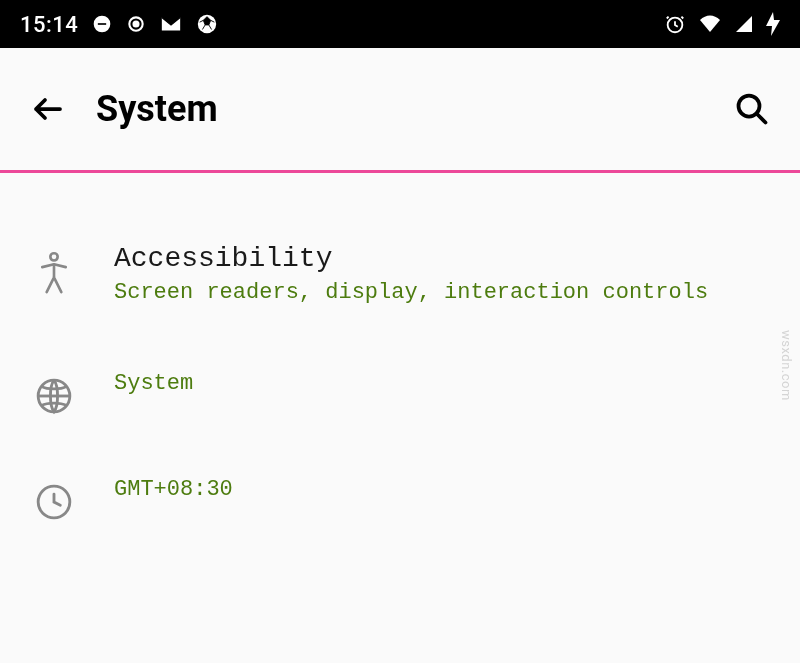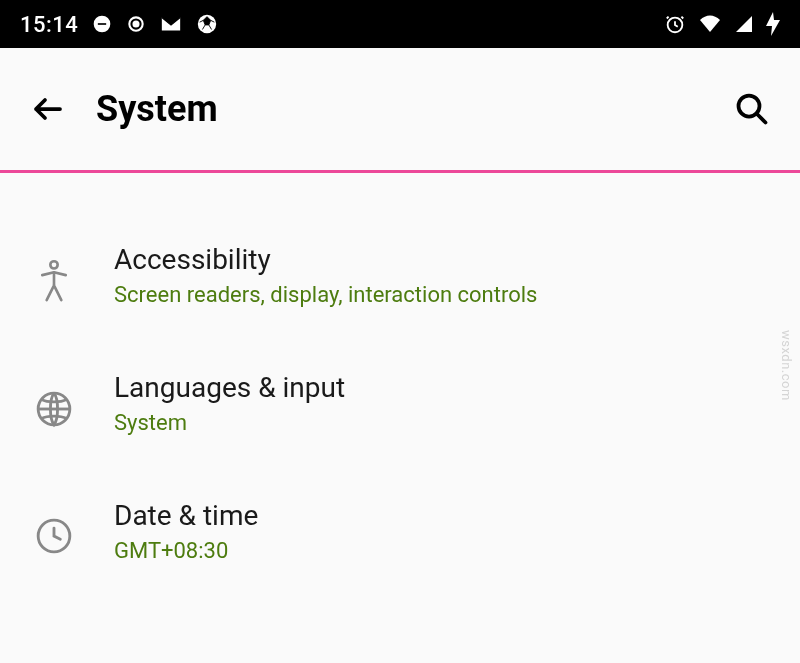--- a/index.html
+++ b/index.html
@@ -60,24 +60,25 @@
       display: flex;
       align-items: center;
       justify-content: center;
       cursor: pointer;
     }
     .settings-list {
       padding-top: 50px;
     }
     .settings-item {
       display: flex;
-      align-items: center;
+      align-items: flex-start;
       padding: 20px 30px 40px 30px;
       gap: 36px;
       cursor: pointer;
+      font-family: Liberation Mono, monospace;
     }
     .settings-icon {
       width: 48px;
       display: flex;
       align-items: center;
       justify-content: center;
       padding-top: 8px;
       flex-shrink: 0;
     }
     .settings-text {
@@ -199,33 +200,31 @@
     <div class="settings-icon">
       <svg width="38" height="38" viewBox="0 0 24 24" fill="none" stroke="#888" stroke-width="1.8">
         <circle cx="12" cy="12" r="10"></circle>
         <path d="M2 12 L22 12"></path>
         <path d="M12 2 C9 6 9 18 12 22 C15 18 15 6 12 2"></path>
         <path d="M4 6 C8 8 16 8 20 6"></path>
         <path d="M4 18 C8 16 16 16 20 18"></path>
       </svg>
     </div>
     <div class="settings-text">
-      <div class="settings-title">Languages &amp; input</div>
       <div class="settings-subtitle">System</div>
     </div>
   </div>
 
   <div class="settings-item">
     <div class="settings-icon">
       <svg width="38" height="38" viewBox="0 0 24 24" fill="none" stroke="#888" stroke-width="1.8" stroke-linecap="round">
         <circle cx="12" cy="12" r="10"></circle>
         <path d="M12 7 L12 12 L16 14"></path>
       </svg>
     </div>
     <div class="settings-text">
-      <div class="settings-title">Date &amp; time</div>
       <div class="settings-subtitle">GMT+08:30</div>
     </div>
   </div>
 
 </div>
 
 <div class="watermark">wsxdn.com</div>
 
 </body></html>

